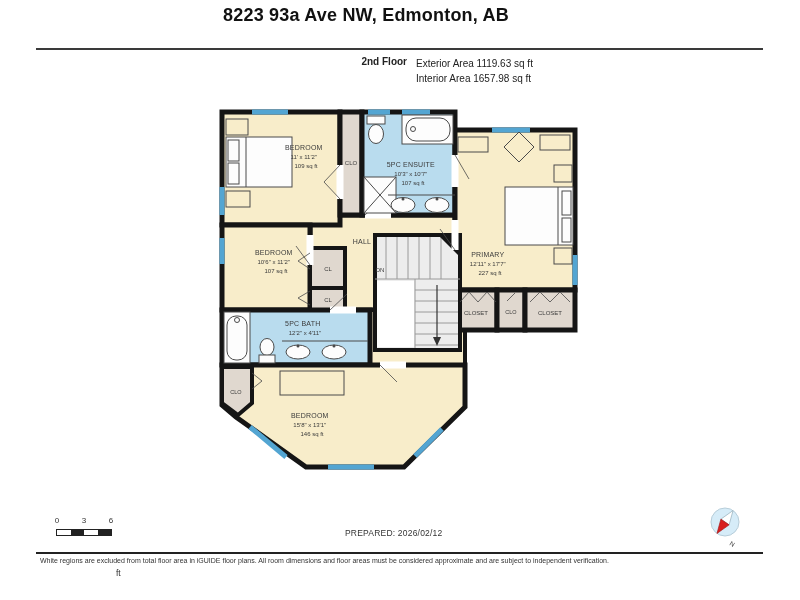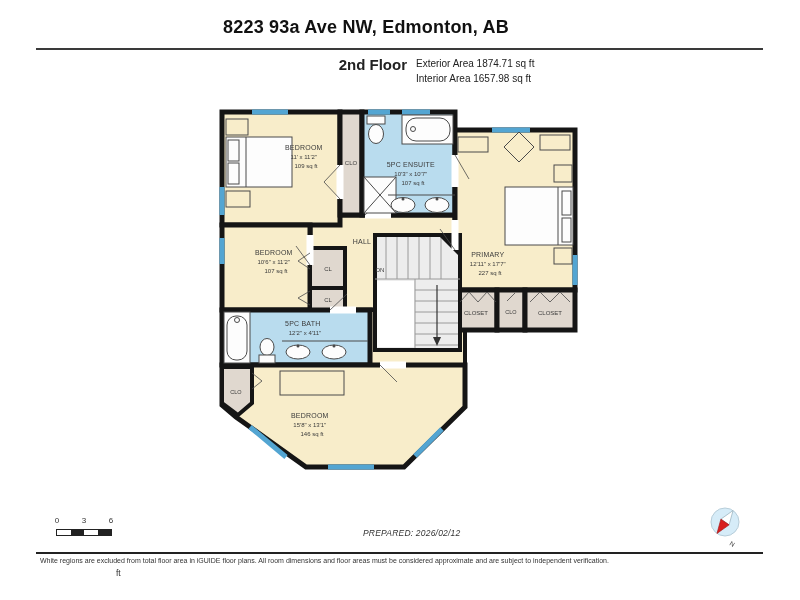--- a/index.html
+++ b/index.html
@@ -1,50 +1,50 @@
 <!DOCTYPE html>
 <html><head>
 <meta charset="utf-8">
 <style>
   html,body{margin:0;padding:0;}
   body{width:800px;height:600px;background:#ffffff;position:relative;overflow:hidden;
        font-family:"Liberation Sans",sans-serif;color:#222;}
   .abs{position:absolute;}
-  #title{top:17px;left:0;width:732px;text-align:center;font-size:18px;font-weight:bold;color:#111;letter-spacing:.2px;}
+  #title{top:5px;left:0;width:732px;text-align:center;font-size:18px;font-weight:bold;color:#111;letter-spacing:.2px;}
   #top-rule{top:48px;left:36px;width:727px;height:2px;background:#3a3a3a;}
-  #floor-label{top:56px;left:290px;width:117px;text-align:right;font-size:15px;font-weight:bold;color:#222;}
+  #floor-label{top:56px;left:290px;width:117px;text-align:right;font-size:10px;font-weight:bold;color:#222;}
   #area-lines{top:56px;left:416px;font-size:10px;color:#222;line-height:15px;}
   #plan{top:105px;left:210px;}
   #scalebar-wrap{top:516px;left:40px;width:140px;height:30px;}
   .sb-num{position:absolute;top:0;width:10px;text-align:center;font-size:8px;color:#333;}
   #sb-bar{position:absolute;top:13px;left:16px;width:54px;height:5px;border:1px solid #222;display:flex;}
   #sb-bar div{height:100%;}
   #sb-ft{position:absolute;top:11px;left:76px;font-size:8.5px;color:#333;margin-top:41px;}
-  #prepared{top:528px;left:363px;font-size:8.5px;color:#333;letter-spacing:.2px;font-style:italic;}
+  #prepared{top:528px;left:345px;font-size:8.5px;color:#333;letter-spacing:.2px;}
   #compass{top:500px;left:703px;}
   #bottom-rule{top:552px;left:36px;width:727px;height:2px;background:#222;}
   #footer-note{top:557px;left:40px;width:720px;font-size:7px;color:#333;}
   svg text{fill:#3b3b3b;text-anchor:middle;font-family:"Liberation Sans",sans-serif;}
   .rn{font-size:7px;letter-spacing:.2px;}
   .rd{font-size:6px;}
   .sm{font-size:6px;}
   .xs{font-size:5.5px;}
   .fx{fill:none;stroke:#4a4a4a;stroke-width:1;}
   .fxw{fill:#fdfdfd;stroke:#4a4a4a;stroke-width:1;}
   .door{fill:none;stroke:#4a4a4a;stroke-width:.8;}
   .tread{stroke:#9a9a9a;stroke-width:1;}
 </style>
 </head>
 <body>
 
 <div class="abs" id="title">8223 93a Ave NW, Edmonton, AB</div>
 <div class="abs" id="top-rule"></div>
 <div class="abs" id="floor-label">2nd Floor</div>
 <div class="abs" id="area-lines">
-  <div>Exterior Area 1874.71 sq ft</div>
+  <div>Exterior Area 1119.63 sq ft</div>
   <div>Interior Area 1657.98 sq ft</div>
 </div>
 
 <svg class="abs" id="plan" width="375" height="370" viewBox="0 0 375 370">
 
   <g stroke="#151515" stroke-width="5" stroke-linejoin="miter">
     <rect x="100" y="110" width="145" height="95" fill="#f8edca"></rect>
     <rect x="160" y="205" width="95" height="55" fill="#f8edca" stroke-width="4"></rect>
     <rect x="12" y="7" width="118" height="113" fill="#f8edca"></rect>
     <rect x="130" y="7" width="22" height="103" fill="#e0d8cf"></rect>

